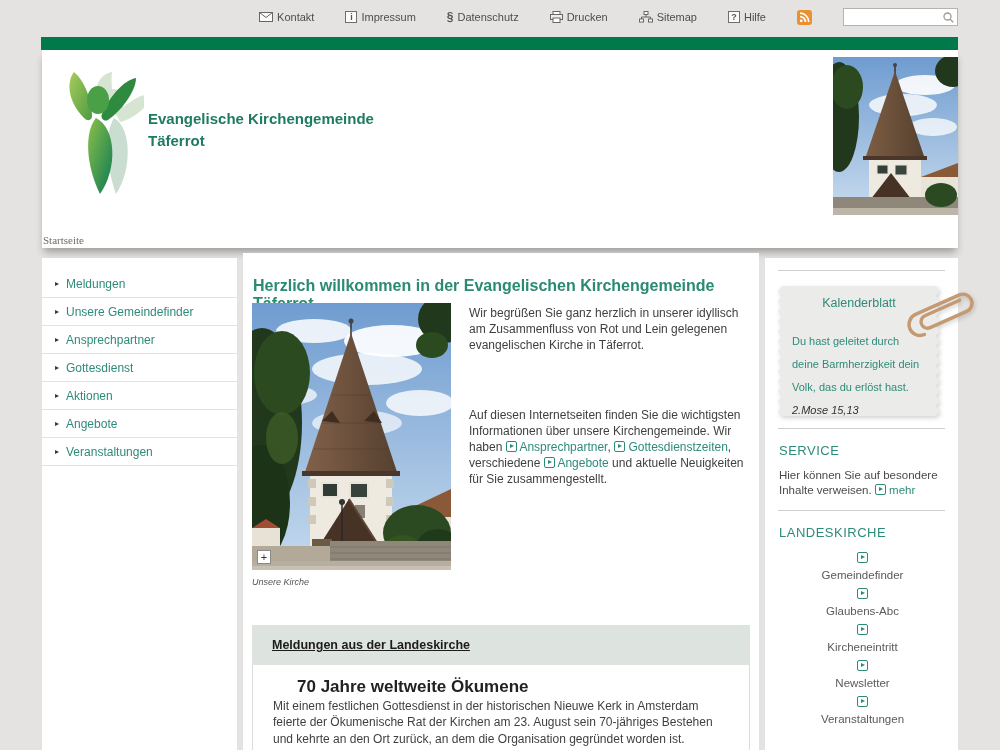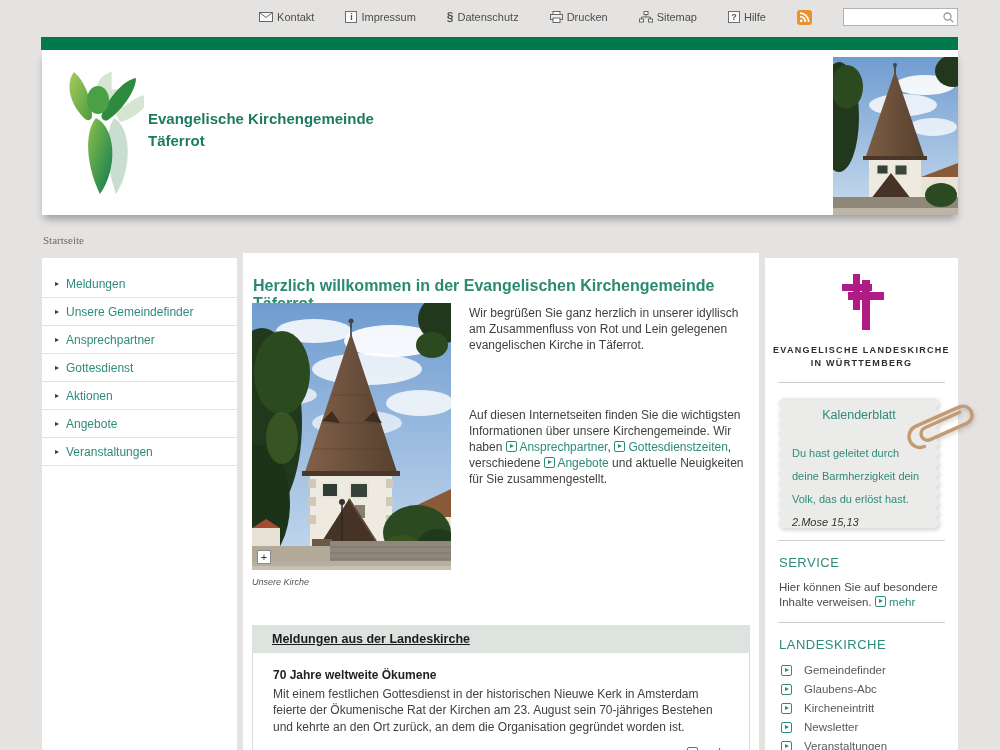--- a/index.html
+++ b/index.html
@@ -36,21 +36,21 @@
   }
   .searchwrap input {
     width:100%; height:100%; border:none; outline:none; background:transparent;
     font-size:11px; padding:0 18px 0 4px; font-family:"Liberation Sans",sans-serif;
   }
   .search-ic { position:absolute; right:3px; top:3px; }
 
   
   .greenbar { position:absolute; left:41px; top:37px; width:917px; height:13px; background:#00794b; }
   .header {
-    position:absolute; left:42px; top:50px; width:916px; height:165px;
+    position:absolute; left:42px; top:50px; width:916px; height:198px;
     background:#fff; box-shadow:0 6px 8px -2px rgba(0,0,0,0.32);
   }
   .logo { position:absolute; left:16px; top:16px; }
   .site-title {
     position:absolute; left:106px; top:58px;
     font-size:15px; font-weight:bold; color:#1e7b61; line-height:22px;
   }
   .header-photo { position:absolute; right:0; top:7px; width:125px; height:158px; }
 
   
@@ -91,30 +91,30 @@
   .play-ic {
     display:inline-block; width:11px; height:11px; border:1px solid #2e8b7a;
     border-radius:2px; background:#fff; position:relative; vertical-align:-1px;
   }
   .play-ic::after {
     content:""; position:absolute; left:3px; top:2px;
     border-left:4px solid #2e8b7a; border-top:2.5px solid transparent; border-bottom:2.5px solid transparent;
   }
   .newsbox { position:absolute; left:9px; top:372px; width:498px; }
   .newshead {
-    height:28px; background:#dde3de; display:flex; align-items:center; padding-left:20px;
+    height:40px; background:#dde3de; display:flex; align-items:center; padding-left:20px;
   }
   .newshead span {
     font-size:12.5px; font-weight:bold; color:#1c1c1c; text-decoration:underline;
   }
   .newsbody {
     border:1px solid #dcdcdc; border-top:none; padding:14px 20px 10px 20px;
     font-size:12px; line-height:16.5px; color:#3f3f3f;
   }
-  .newsbody h3 { font-size:12px; font-weight:bold; color:#222; margin-bottom:2px; }
+  .newsbody h3 { font-size:17px; font-weight:bold; color:#222; margin-bottom:2px;margin-left:24px; }
   .newsmore { text-align:right; margin-top:10px; }
   .newsmore a { color:#2e8b7a; font-size:12px; }
 
   
   .rightcol {
     position:absolute; left:765px; top:258px; width:193px; bottom:0;
     background:#fff;
   }
   .wlogo { text-align:center; padding-top:14px; }
   .wlogo-text { margin-top:10px; font-size:9px; font-weight:bold; color:#2e2e2e; letter-spacing:1.3px; line-height:13px; text-transform:uppercase; }
@@ -125,21 +125,21 @@
     clip-path:polygon(4px 0px,158px 0px,162px 5px,158px 10px,162px 15px,158px 20px,162px 25px,158px 30px,162px 35px,158px 40px,162px 45px,158px 50px,162px 55px,158px 60px,162px 65px,158px 70px,162px 75px,158px 80px,162px 85px,158px 90px,162px 95px,158px 100px,162px 105px,158px 110px,162px 115px,158px 120px,162px 125px,158px 130px,4px 130px,0px 125px,4px 120px,0px 115px,4px 110px,0px 105px,4px 100px,0px 95px,4px 90px,0px 85px,4px 80px,0px 75px,4px 70px,0px 65px,4px 60px,0px 55px,4px 50px,0px 45px,4px 40px,0px 35px,4px 30px,0px 25px,4px 20px,0px 15px,4px 10px,0px 5px);
   }
   .notepad h2 { font-size:12.5px; font-weight:normal; color:#2e8b7a; text-align:center; }
   .verse { margin-top:20px; font-size:11px; line-height:23px; color:#2e8b7a; }
   .verse-ref { margin-top:5px; text-align:left; font-size:11px; font-style:italic; color:#333; padding-right:4px; }
   .paperclip { position:absolute; left:126px; top:2px; pointer-events:none; }
   .sideheading { font-size:13px; color:#2e8b7a; letter-spacing:0.5px; padding:2px 14px; }
   .sidetext { padding:8px 10px 0 14px; font-size:11.5px; line-height:15px; color:#4a4a4a; }
   .sidetext a { color:#2e8b7a; }
   .sidelinks { padding:10px 14px 0 16px; }
-  .sidelink { display:flex; align-items:center; gap:12px; font-size:11.5px; color:#5a5a5a; margin-bottom:7px; }
+  .sidelink { display:flex; align-items:center; gap:6px; font-size:11.5px; color:#5a5a5a; margin-bottom:7px;flex-direction:column; }
 </style>
 </head>
 <body>
 
 <div class="topbar">
   <a class="toplink">
     <span>
       <svg width="14" height="10" viewBox="0 0 14 10">
           <rect x="0.5" y="0.5" width="13" height="9" fill="#fbfbfb" stroke="#666"></rect>
           <path d="M0.5 0.5 L7 5.5 L13.5 0.5" fill="none" stroke="#666"></path>
@@ -402,34 +402,20 @@
     <div class="newsbody">
       <h3>70 Jahre weltweite Ökumene</h3>
       <p>Mit einem festlichen Gottesdienst in der historischen Nieuwe Kerk in Amsterdam feierte der Ökumenische Rat der Kirchen am 23. August sein 70-jähriges Bestehen und kehrte an den Ort zurück, an dem die Organisation gegründet worden ist.</p>
       <div class="newsmore"><span class="play-ic"></span> <a>mehr</a></div>
     </div>
   </div>
 </div>
 
 <div class="rightcol">
 
-  <div class="wlogo">
-    <svg width="46" height="58" viewBox="0 0 46 58">
-      <g fill="#b01c86">
-        <rect x="14" y="2" width="7" height="36"></rect>
-        <rect x="3" y="12" width="30" height="7"></rect>
-        <rect x="23" y="8" width="8" height="50"></rect>
-        <rect x="9" y="20" width="36" height="8"></rect>
-      </g>
-    </svg>
-    <div class="wlogo-text">
-      <div>Evangelische Landeskirche</div>
-      <div>In Württemberg</div>
-    </div>
-  </div>
 
   <div class="divider"></div>
 
   <div class="notepad-wrap">
     <div class="notepad">
       <h2>Kalenderblatt</h2>
       <p class="verse">Du hast geleitet durch deine Barmherzigkeit dein Volk, das du erlöst hast.</p>
       <div class="verse-ref">2.Mose 15,13</div>
     </div>
     <div class="paperclip">

